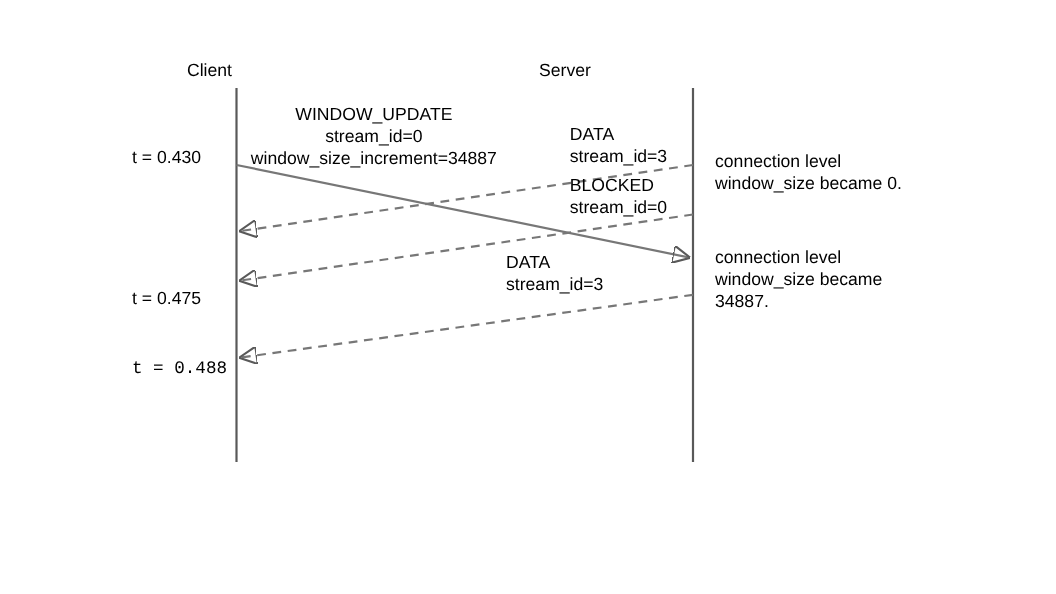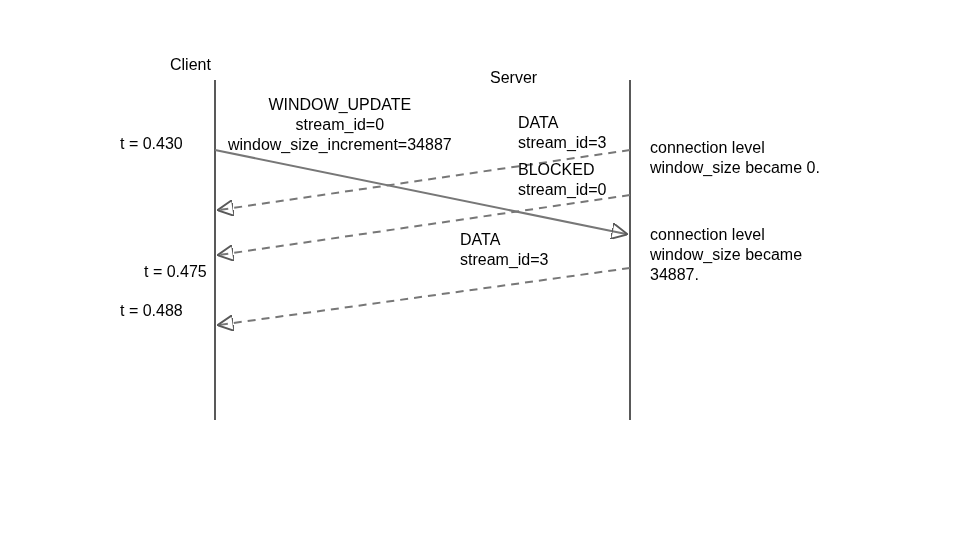--- a/index.html
+++ b/index.html
@@ -49,25 +49,25 @@
   </g>
   <g id="arrows" stroke="#777" stroke-width="2" fill="none">
     <line id="arr-wu" marker-end="url(#arrow-solid)" x1="215" y1="150" x2="626" y2="234"></line>
     <line id="arr-data1" stroke-dasharray="8 6" marker-end="url(#arrow)" x1="630" y1="150" x2="219" y2="210"></line>
     <line id="arr-blocked" stroke-dasharray="8 6" marker-end="url(#arrow)" x1="630" y1="195" x2="219" y2="255"></line>
     <line id="arr-data2" stroke-dasharray="8 6" marker-end="url(#arrow)" x1="630" y1="268" x2="219" y2="325"></line>
   </g>
 </svg>
 
 <div class="label" style="left:170px; top:55px;text-align:center;">Client</div>
-<div class="label" style="left:490px; top:55px;margin-top:13px;">Server</div>
+<div class="label" style="left:490px; top:55px;">Server</div>
 
 <div class="label" style="left:120px; top:134px;">t = 0.430</div>
-<div class="label" style="left:120px; top:262px;margin-left:24px;">t = 0.475</div>
-<div class="label" style="left:120px; top:301px;">t = 0.488</div>
+<div class="label" style="left:120px; top:262px;">t = 0.475</div>
+<div class="label" style="left:120px; top:325px;font-family:Liberation Mono, monospace;">t = 0.488</div>
 
 <div class="label" style="left:228px; top:95px;text-align:center;">WINDOW_UPDATE
 stream_id=0
 window_size_increment=34887</div>
 <div class="label" style="left:518px; top:113px;">DATA
 stream_id=3</div>
 <div class="label" style="left:518px; top:160px;">BLOCKED
 stream_id=0</div>
 <div class="label" style="left:460px; top:230px;">DATA
 stream_id=3</div>

